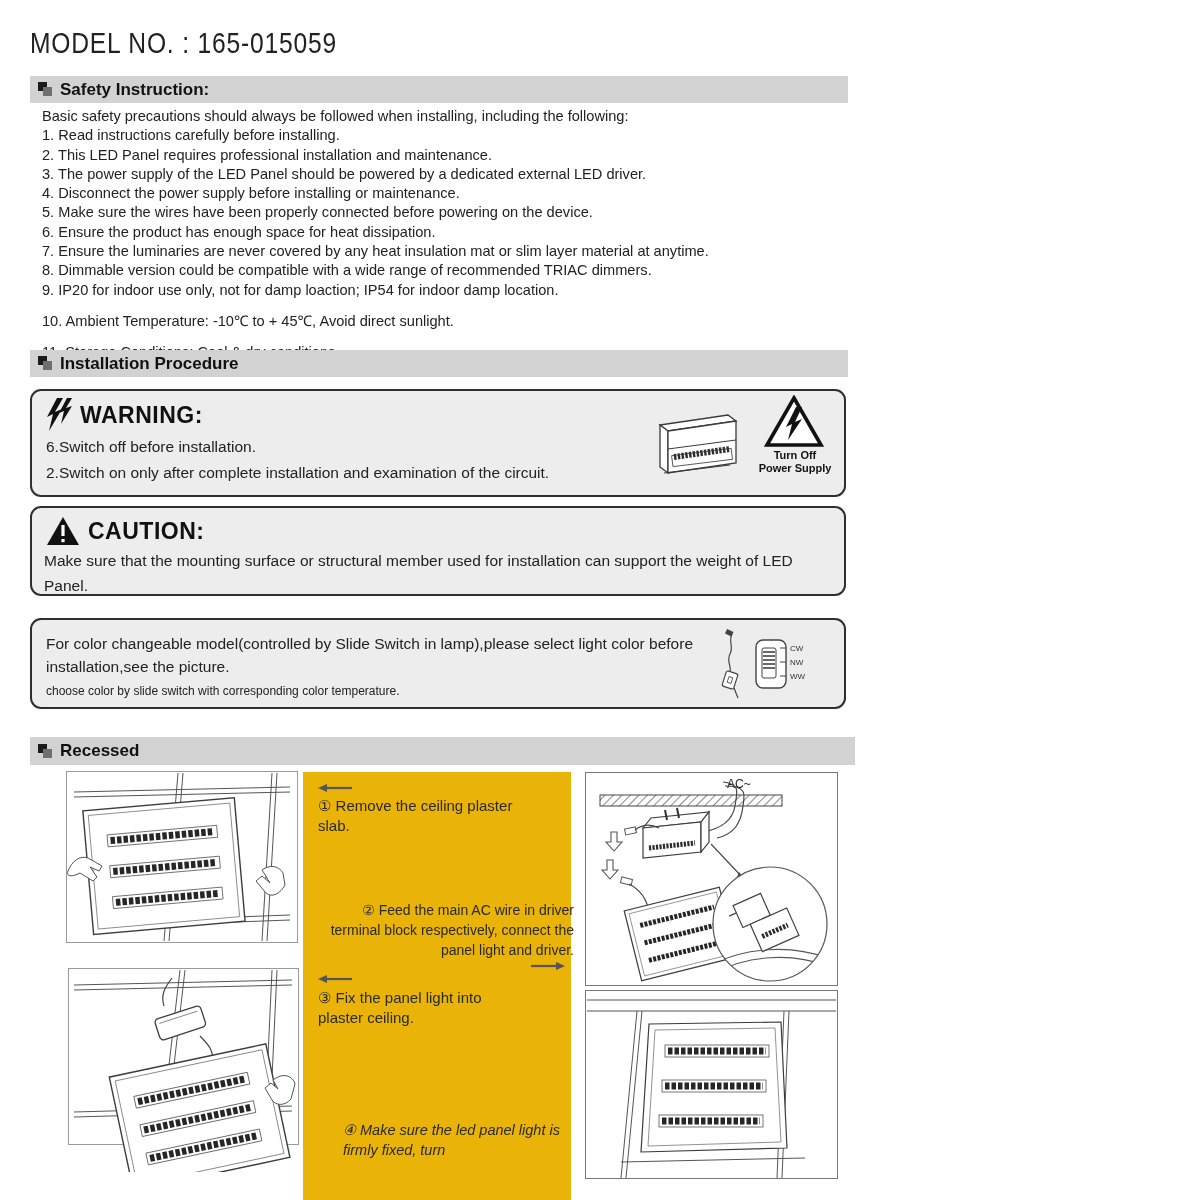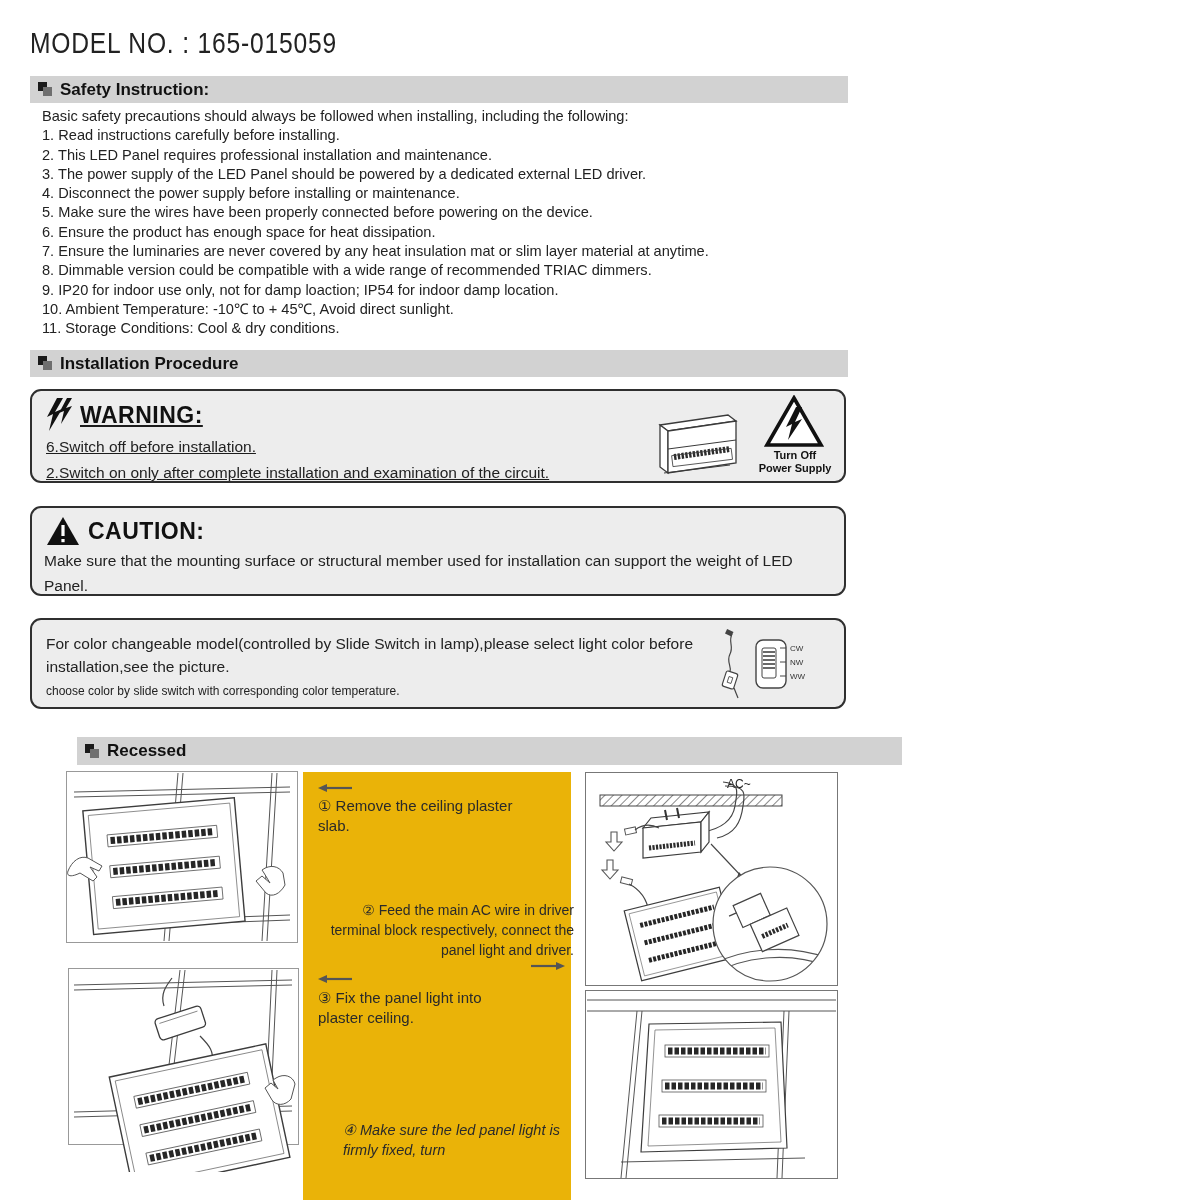--- a/index.html
+++ b/index.html
@@ -11,21 +11,21 @@
     transform:scaleX(0.82);transform-origin:left top;white-space:nowrap;color:#222;}
 
   .section-bar{left:30px;height:27px;background:#d2d2d2;display:flex;align-items:center;
     padding-left:8px;box-sizing:border-box;text-align:center;}
   .section-bar .bar-label{font-size:17px;font-weight:bold;color:#111;margin-left:7px;}
   .bar-icon{position:relative;width:15px;height:15px;display:inline-block;}
   .bar-icon::before{content:"";position:absolute;left:0;top:0;width:9px;height:9px;background:#1a1a1a;}
   .bar-icon::after{content:"";position:absolute;left:5px;top:5px;width:9px;height:9px;background:#6f6f6f;}
 
   .safety-block{left:42px;top:107px;width:800px;font-size:14.6px;line-height:19.3px;color:#222;}
-  .safety-item.gap{margin-top:0;}
+  .safety-item.gap{margin-top:12px;}
 
   .round-box{left:30px;width:816px;background:#ededed;border:2px solid #2f2f2f;border-radius:11px;
     box-sizing:border-box;}
   .warn-head{display:flex;align-items:center;gap:8px;margin:7px 0 2px 14px;}
   .warn-title{font-size:23px;font-weight:800;letter-spacing:0.5px;color:#111;}
   .warn-item{margin-left:14px;font-size:15.5px;line-height:26px;color:#222;}
   .badge-text{text-align:center;font-size:11px;font-weight:bold;line-height:13px;color:#111;}
 
   .caution-text{margin:2px 12px 0 12px;font-size:15.5px;line-height:25px;color:#222;}
 
@@ -62,21 +62,21 @@
     <div class="safety-item">9. IP20 for indoor use only, not for damp loaction; IP54 for indoor damp location.</div>
     <div class="safety-item gap">10. Ambient Temperature: -10℃ to + 45℃, Avoid direct sunlight.</div>
     <div class="safety-item gap">11. Storage Conditions: Cool &amp; dry conditions.</div>
   </div>
 
   <div class="abs section-bar" style="top:350px;width:818px;">
     <span class="bar-icon"></span>
     <span class="bar-label">Installation Procedure</span>
   </div>
 
-  <div class="abs round-box" style="top:389px;height:94px;text-decoration:underline;">
+  <div class="abs round-box" style="top:389px;height:108px;">
     <div class="warn-head">
       <svg width="26" height="34" viewBox="0 0 26 34">
         <polygon points="11,0 1,19 7,16 3,33 16,11 9,14 17,0" fill="#111"></polygon>
         <polygon points="21,0 13,15 18,13 15,26 26,8 20,10 26,0" fill="#111"></polygon>
       </svg>
       <span class="warn-title">WARNING:</span>
     </div>
     <div class="warn-item">6.Switch off before installation.</div>
     <div class="warn-item">2.Switch on only after complete installation and examination of the circuit.</div>
 
@@ -130,21 +130,21 @@
       <line x1="59" y1="42" x2="71" y2="42" stroke="#444" stroke-width="1.6"></line>
       <line x1="76" y1="22" x2="82" y2="22" stroke="#444" stroke-width="1"></line>
       <line x1="76" y1="36" x2="82" y2="36" stroke="#444" stroke-width="1"></line>
       <line x1="76" y1="50" x2="82" y2="50" stroke="#444" stroke-width="1"></line>
       <text x="86" y="25" font-size="8" fill="#333">CW</text>
       <text x="86" y="39" font-size="8" fill="#333">NW</text>
       <text x="86" y="53" font-size="8" fill="#333">WW</text>
     </svg>
   </div>
 
-  <div class="abs section-bar" style="top:737px;width:825px;height:28px;margin-left:47px;">
+  <div class="abs section-bar" style="top:737px;width:825px;height:28px;">
     <span class="bar-icon"></span>
     <span class="bar-label">Recessed</span>
   </div>
 
   <svg class="abs diagram" style="left:66px;top:771px;" width="232" height="172" viewBox="0 0 232 172">
     <rect x="0.5" y="0.5" width="231" height="171" fill="#fff" stroke="#999"></rect>
     <line x1="8" y1="21" x2="224" y2="16" stroke="#555" stroke-width="1"></line>
     <line x1="8" y1="26" x2="224" y2="21" stroke="#555" stroke-width="1"></line>
     <line x1="112" y1="2" x2="98" y2="170" stroke="#555" stroke-width="1"></line>
     <line x1="117" y1="2" x2="103" y2="170" stroke="#555" stroke-width="1"></line>

